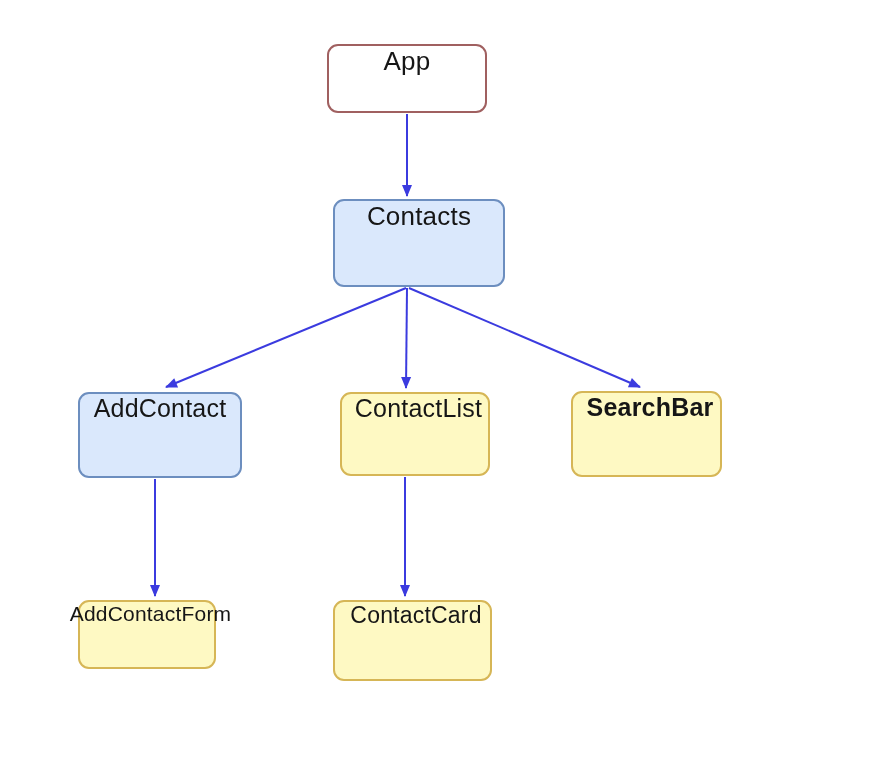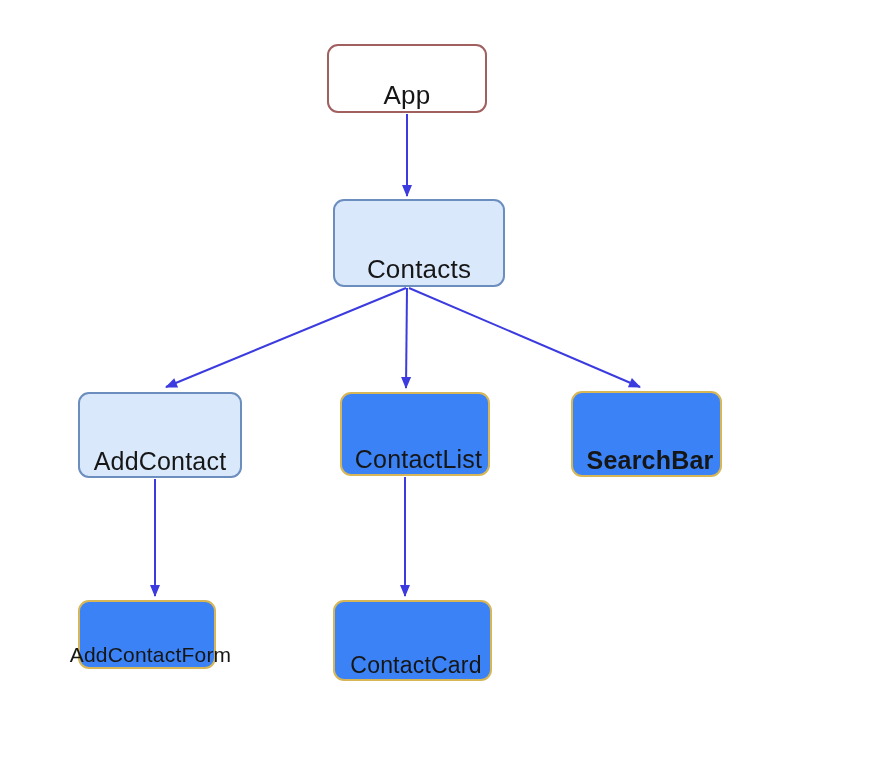--- a/index.html
+++ b/index.html
@@ -19,31 +19,31 @@
     position: absolute;
     left: 0;
     top: 0;
     width: 880px;
     height: 765px;
   }
   .node {
     position: absolute;
     box-sizing: border-box;
     display: flex;
-    align-items: flex-end;
+    align-items: flex-start;
     justify-content: center;
     border: 2px solid;
     border-radius: 11px;
     color: #161616;
     white-space: nowrap;
     letter-spacing: 0.2px;
   }
   .node-white  { background: #ffffff; border-color: #a06060; }
   .node-blue   { background: #dae8fc; border-color: #6c8ebf; }
-  .node-yellow { background: #3b82f6; border-color: #d6b656; padding-left: 7px; }
+  .node-yellow { background: #fef9c3; border-color: #d6b656; padding-left: 7px; }
 
   #node-app            { left: 327px; top: 44px;  width: 160px; height: 69px; font-size: 26px; }
   #node-contacts       { left: 333px; top: 199px; width: 172px; height: 88px; font-size: 26px; }
   #node-addcontact     { left: 78px;  top: 392px; width: 164px; height: 86px; font-size: 25px; }
   #node-contactlist    { left: 340px; top: 392px; width: 150px; height: 84px; font-size: 25px; }
   #node-searchbar      { left: 571px; top: 391px; width: 151px; height: 86px; font-size: 25px; font-weight: bold; }
   #node-addcontactform { left: 78px;  top: 600px; width: 138px; height: 69px; font-size: 21px; }
   #node-contactcard    { left: 333px; top: 600px; width: 159px; height: 81px; font-size: 23px; }
 
   .edge-line {

